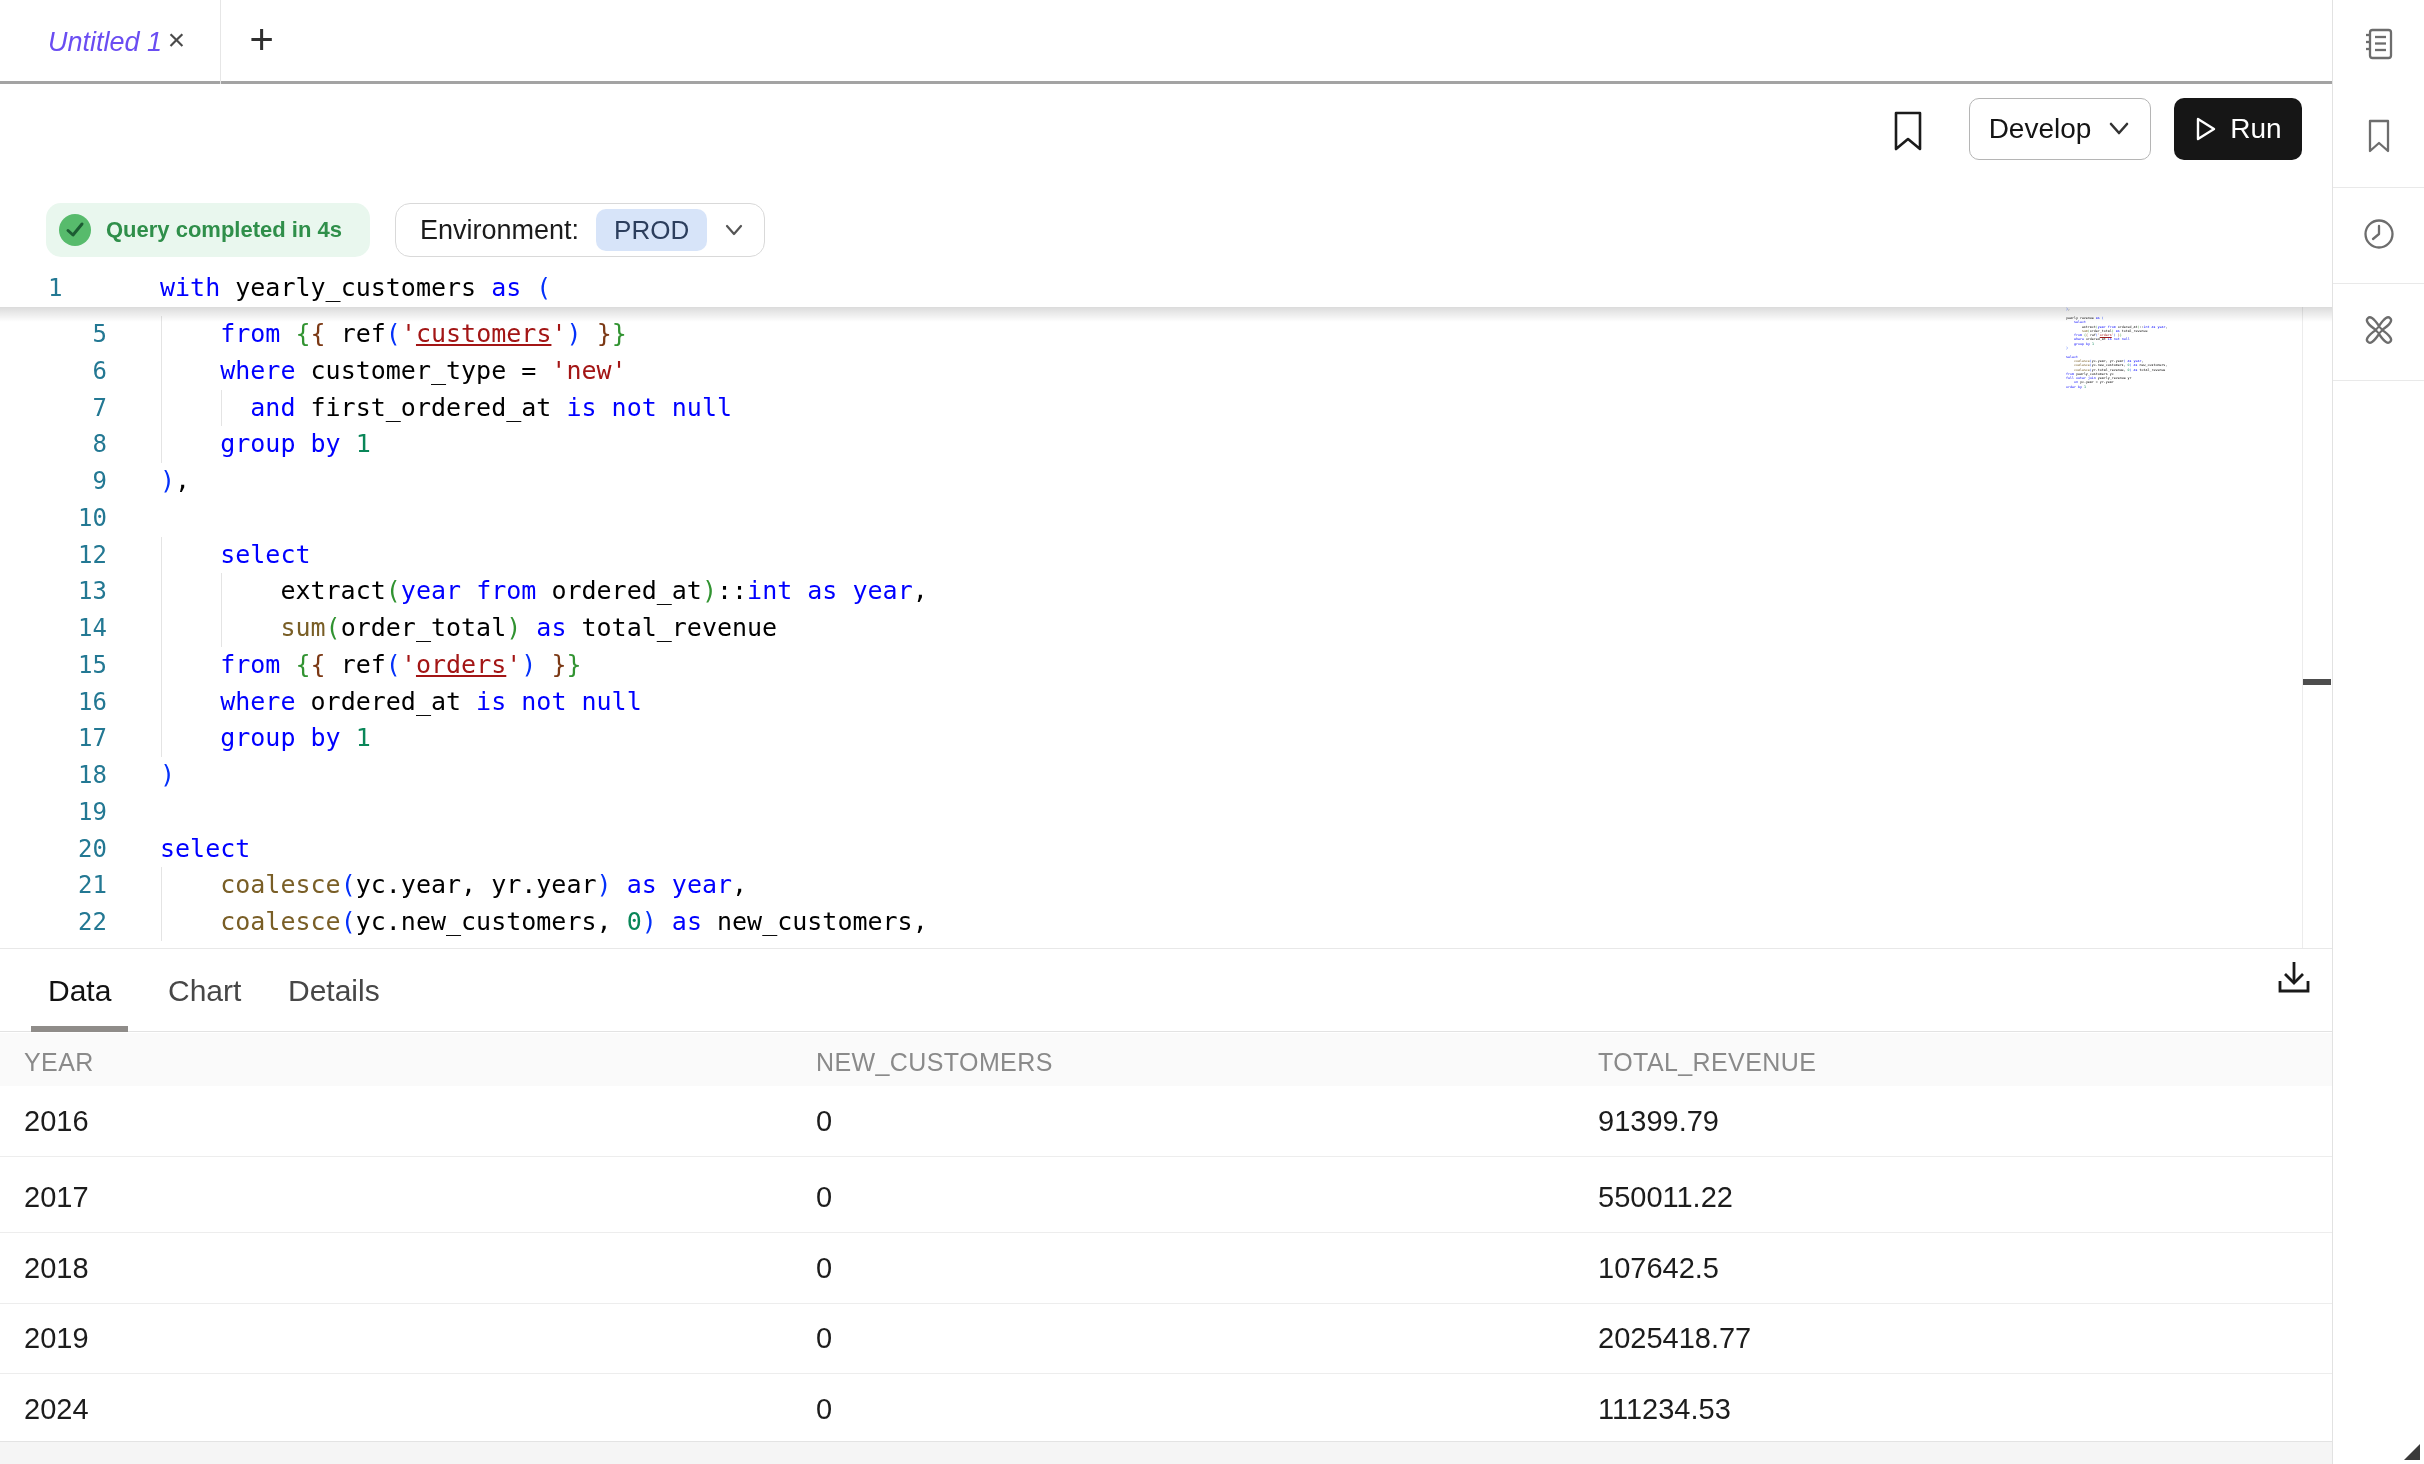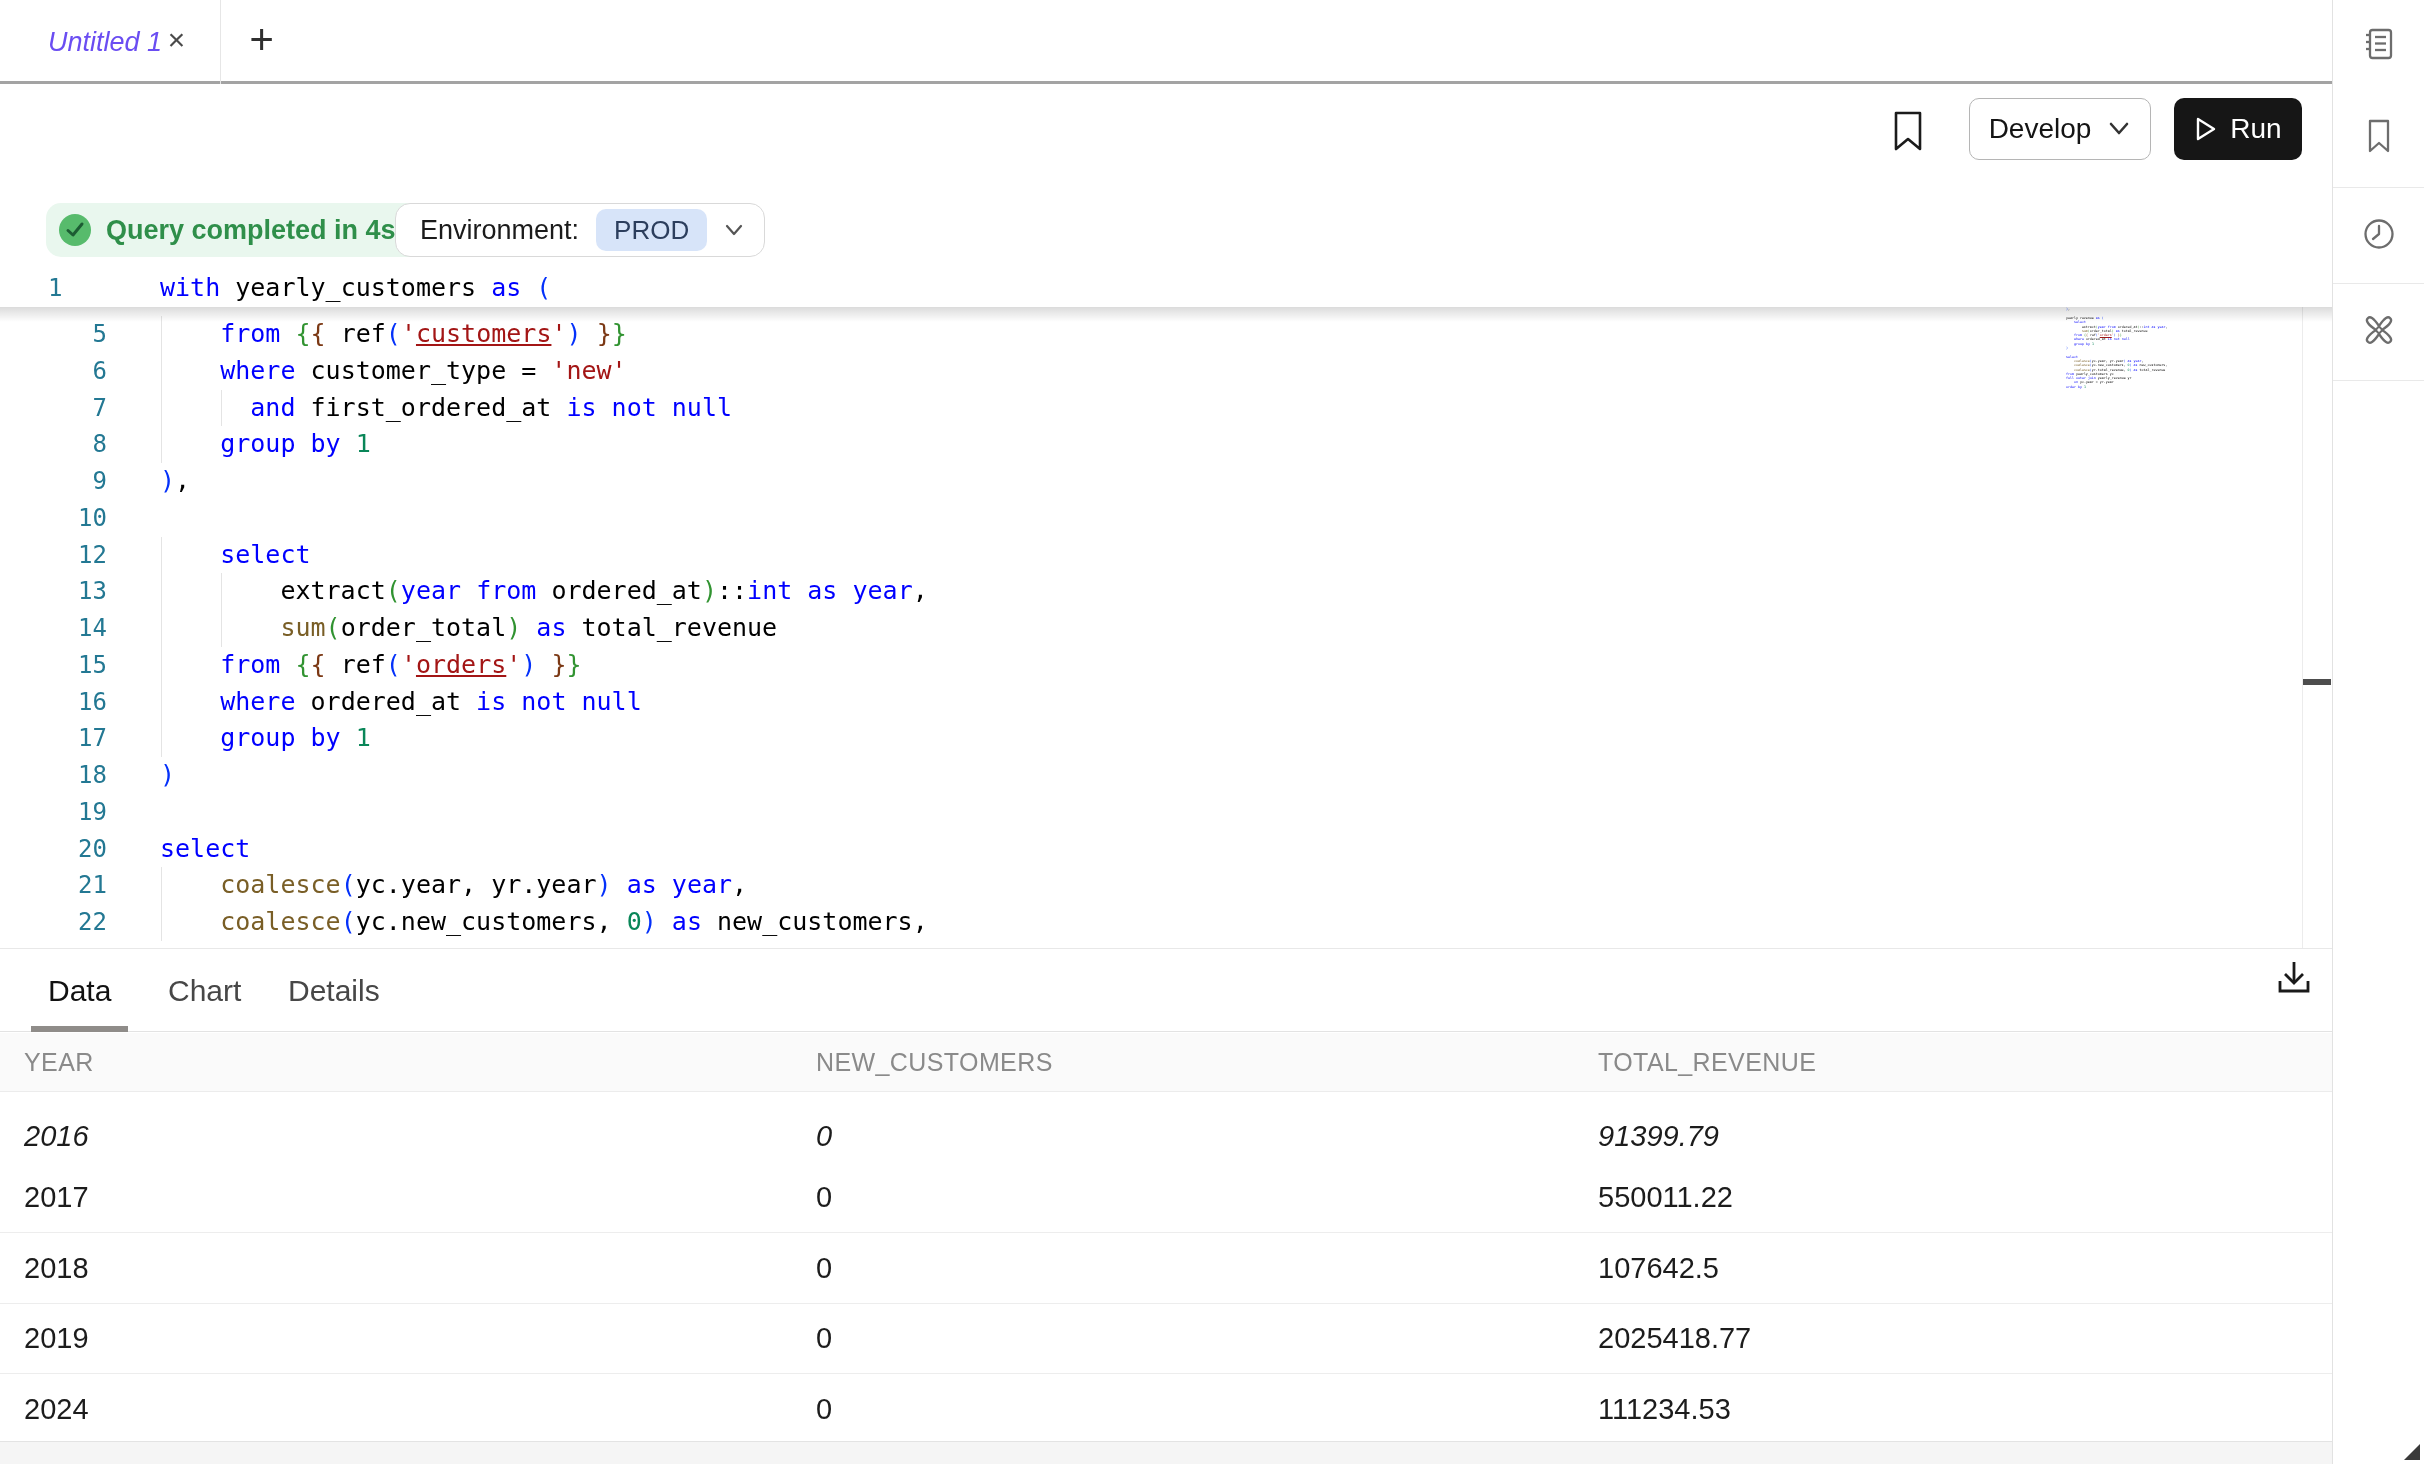--- a/index.html
+++ b/index.html
@@ -23,21 +23,21 @@
   #develop-btn { position:absolute; left:1965px; top:13px; width:182px; height:62px;
     border:1.5px solid #b5b5b5; border-radius:10px; background:#fff; display:flex;
     align-items:center; justify-content:center; gap:16px; font-size:28px; color:#141414; }
   #run-btn { position:absolute; left:2170px; top:13px; width:128px; height:62px;
     background:#161616; border-radius:10px; display:flex; align-items:center;
     justify-content:center; gap:12px; font-size:28px; color:#fff; }
 
   
   #status-pill { position:absolute; left:46px; top:203px; height:54px; padding:0 28px 0 12px;
     background:#e9f7ee; border-radius:15px; display:flex; align-items:center; gap:14px;
-    font-size:27px; font-weight:600; color:#2f8f4a; }
+    font-size:22px; font-weight:600; color:#2f8f4a; }
   #env-box { position:absolute; left:395px; top:203px; height:54px; padding:0 20px 0 24px;
     background:#fff; border:1.5px solid #d9d9d9; border-radius:15px; display:flex;
     align-items:center; gap:17px; font-size:27px; color:#1b1b1b; }
   #env-badge { background:#d7e4f9; color:#2c3e5d; border-radius:10px; height:42px;
     padding:16px 18px; display:flex; align-items:center; font-size:26px; font-weight:500; }
 
   
   #editor { position:absolute; left:0; top:270px; width:2332px; height:678px;
     background:#fff; overflow:hidden;
     font-family:"DejaVu Sans Mono", monospace; font-size:25px; }
@@ -275,21 +275,21 @@
       <polyline points="13,17 22,26 31,17" fill="none" stroke="#1a1a1a" stroke-width="2.8" stroke-linejoin="miter"></polyline>
       <path d="M8 24 v10 h28 v-10" fill="none" stroke="#1a1a1a" stroke-width="2.8"></path>
     </svg>
   </div>
   <div id="thead">
       <div class="hcell c0">YEAR</div>
       <div class="hcell c1">NEW_CUSTOMERS</div>
       <div class="hcell c2">TOTAL_REVENUE</div>
     </div>
   <div id="tbody">
-      <div class="trow" style="top: 152px; font-style: italic;">
+      <div class="trow" style="top: 137px;">
         <div class="tcell c0">2016</div>
         <div class="tcell c1">0</div>
         <div class="tcell c2">91399.79</div>
       </div>
       <div class="trow" style="top: 213.5px;">
         <div class="tcell c0">2017</div>
         <div class="tcell c1">0</div>
         <div class="tcell c2">550011.22</div>
       </div>
       <div class="trow" style="top: 284px;">

